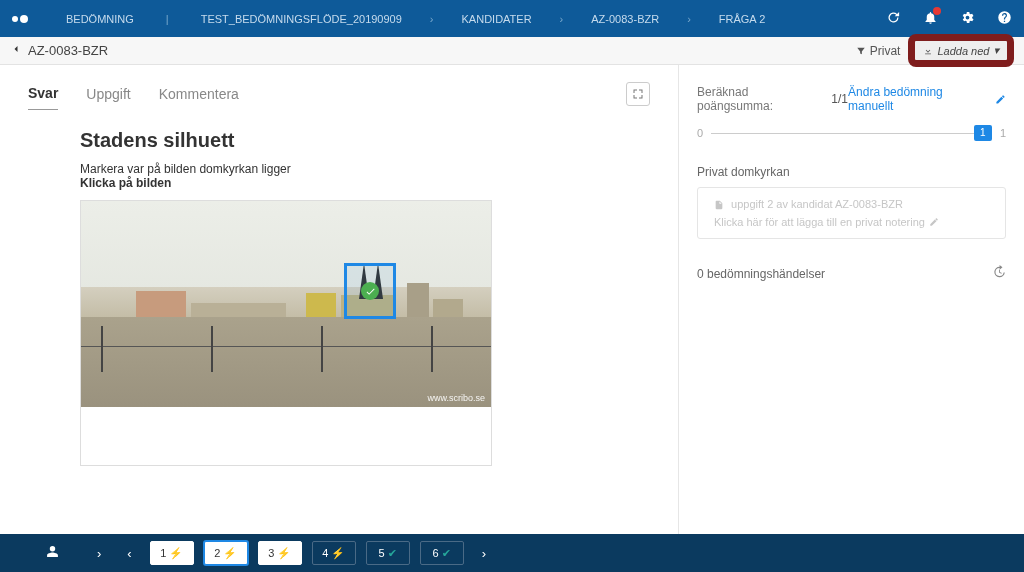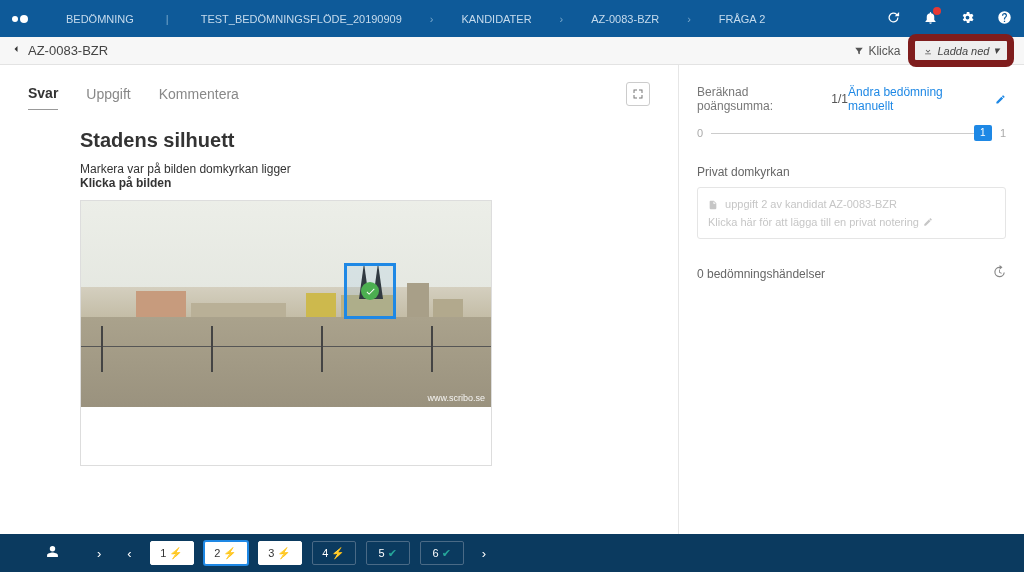--- a/index.html
+++ b/index.html
@@ -70,21 +70,21 @@
 .score-row { display: flex; align-items: center; margin-bottom: 14px; }
 .score-row .label { color: #777; }
 .score-row .val { margin-left: 4px; color: #555; }
 .score-row .link { margin-left: auto; color: #1e88e5; cursor: pointer; display: flex; align-items: center; gap: 4px; }
 .slider-row { display: flex; align-items: center; gap: 8px; margin-bottom: 26px; }
 .slider-row .track { flex: 1; height: 1px; background: #ccc; position: relative; }
 .slider-row .knob { position: absolute; right: 0; top: -8px; width: 18px; height: 16px; background: #1e88e5; border-radius: 2px; color: #fff; font-size: 10px; display: flex; align-items: center; justify-content: center; }
 .slider-row .end { color: #aaa; font-size: 11px; }
 
 .priv-title { margin-bottom: 8px; color: #666; }
-.priv-box { border: 1px solid #e5e5e5; border-radius: 3px; padding: 10px 10px; color: #c6c6c6; font-size: 11px; margin-bottom: 26px; }
+.priv-box { border: 1px solid #e5e5e5; border-radius: 3px; padding: 10px 16px; color: #c6c6c6; font-size: 11px; margin-bottom: 26px; }
 .priv-box .ln1 { margin-bottom: 6px; }
 .priv-box .ln2 { display: flex; align-items: center; gap: 4px; }
 
 .events-row { display: flex; align-items: center; }
 .events-row .txt { color: #666; }
 .events-row .hist { margin-left: auto; cursor: pointer; color: #888; }
 
 
 .bottombar { height: 38px; background: #0b3a5f; display: flex; align-items: center; padding: 0 46px; gap: 10px; }
 .bottombar .icn { color: #fff; cursor: pointer; margin-right: 20px; }
@@ -133,21 +133,21 @@
 <div class="subhdr">
   <span class="back"><svg width="12" height="12" viewBox="0 0 24 24" fill="#333">
         <path d="M15 6l-6 6 6 6"></path>
       </svg></span>
   <span>AZ-0083-BZR</span>
   <div class="right">
     <span class="filter-btn">
       <svg width="10" height="10" viewBox="0 0 24 24" fill="#555">
           <path d="M3 4h18l-7 9v7l-4-2v-5z"></path>
         </svg>
-      <span>Klicka</span>
+      <span>Privat</span>
     </span>
     <span class="download-btn">
       <svg width="10" height="10" viewBox="0 0 24 24" fill="#555">
           <path d="M5 20h14v-2H5zM12 4v9l4-4 1.4 1.4L12 16 6.6 10.4 8 9l4 4V4z"></path>
         </svg>
       <span>Ladda ned</span>
       <span>▾</span>
     </span>
   </div>
 </div>

